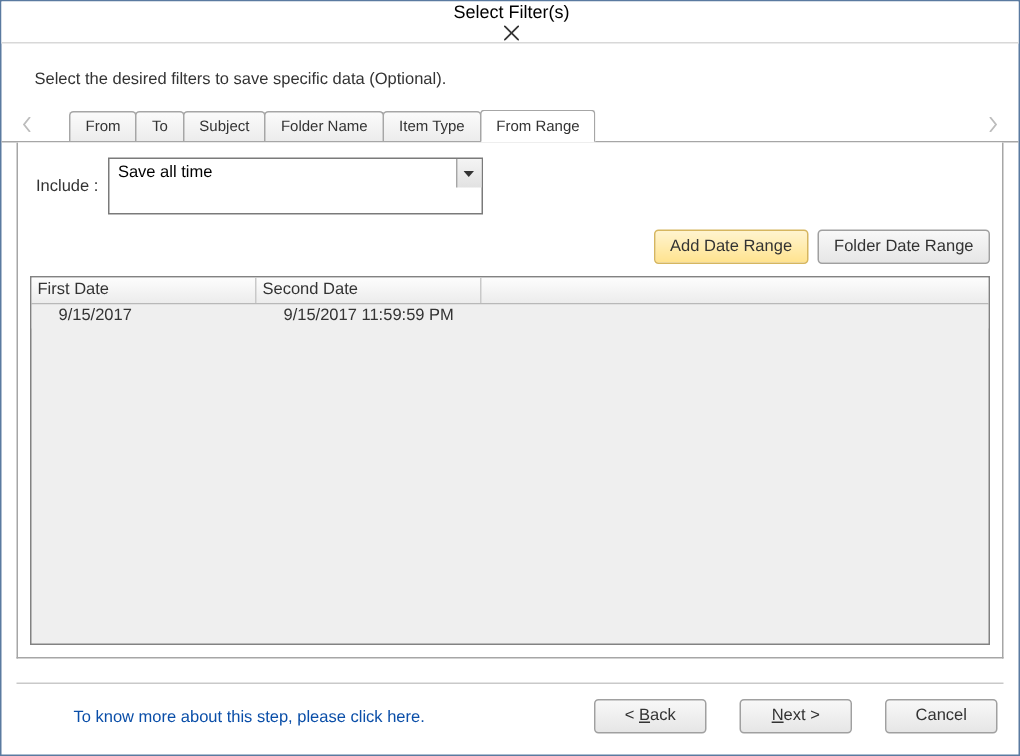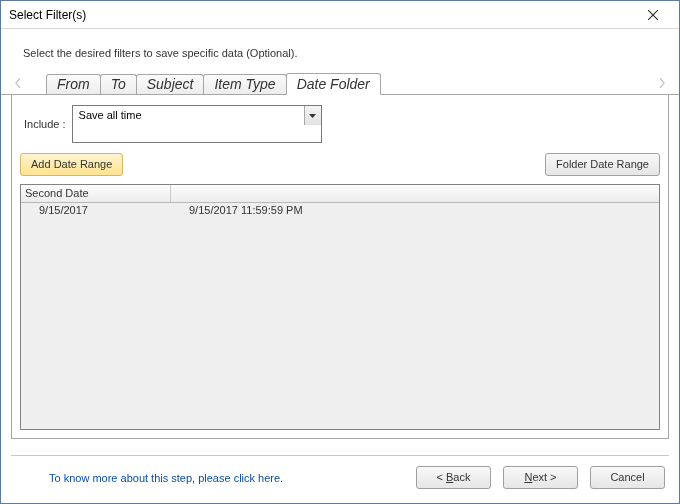--- a/index.html
+++ b/index.html
@@ -21,20 +21,21 @@
     display: flex;
     flex-direction: column;
   }
   .titlebar {
     height: 28px;
     background: #fff;
     border-bottom: 1px solid #d8d8d8;
     display: flex;
     align-items: center;
     padding: 0 6px 0 8px;
+    flex-direction: column;
   }
   .titlebar-title {
     flex: 1;
     font-size: 12px;
     color: #000;
   }
   .titlebar-close {
     width: 40px;
     height: 100%;
     display: flex;
@@ -81,28 +82,27 @@
     margin-left: 22px;
   }
   .tab {
     height: 20px;
     padding: 0 10px;
     border: 1px solid #a6a6a6;
     border-bottom: none;
     border-top-left-radius: 3px;
     border-top-right-radius: 3px;
     background: linear-gradient(#fbfbfb, #ececec);
-    font-size: 14px;
+    font-size: 10px;
     line-height: 19px;
     color: #333;
     margin-right: 0px;
     margin-left: -1px;
     cursor: pointer;
     position: relative;
-    font-style: italic;
   }
   .tab.active {
     background: #fff;
     height: 22px;
     line-height: 21px;
     z-index: 2;
     margin-bottom: -1px;
     border-bottom: 1px solid #fff;
   }
   .spacer-right { flex: 1; }
@@ -147,21 +147,21 @@
     background: linear-gradient(#f4f4f4, #e2e2e2);
     border-left: 1px solid #a6a6a6;
     display: flex;
     align-items: center;
     justify-content: center;
     pointer-events: none;
   }
   .select-arrow svg { width: 7px; height: 4px; }
   .button-row {
     display: flex;
-    justify-content: space-between;
+    justify-content: flex-end;
     gap: 6px;
     margin-bottom: 8px;
     padding-right: 0;
   }
   .btn {
     height: 23px;
     padding: 0 10px;
     font-size: 11px;
     border: 1px solid #a0a0a0;
     border-radius: 3px;
@@ -225,21 +225,21 @@
   }
   .footer-link {
     color: #0a4ea8;
     font-size: 11px;
     cursor: pointer;
     margin-left: 34px;
   }
   .footer-buttons {
     margin-left: auto;
     display: flex;
-    gap: 12px;
+    gap: 22px;
   }
   .footer-buttons .btn { width: 75px; text-align: center; padding: 0; }
   .uline { text-decoration: underline; }
 </style>
 </head>
 <body>
 
 <div class="window">
 
   <div class="titlebar">
@@ -259,22 +259,23 @@
     <div class="tabstrip-area">
       <div class="tab-scroll">
         <svg viewBox="0 0 6 10">
             <polyline points="5,0 1,5 5,10" fill="none" stroke="#bcbcbc" stroke-width="1.2"></polyline>
           </svg>
       </div>
       <div class="tabs">
         <div class="tab">From</div>
         <div class="tab">To</div>
         <div class="tab">Subject</div>
+        <div class="tab">Folder Name</div>
         <div class="tab">Item Type</div>
-        <div class="tab active">Date Folder</div>
+        <div class="tab active">From Range</div>
       </div>
       <div class="spacer-right"></div>
       <div class="tab-scroll">
         <svg viewBox="0 0 6 10">
             <polyline points="1,0 5,5 1,10" fill="none" stroke="#bcbcbc" stroke-width="1.2"></polyline>
           </svg>
       </div>
     </div>
 
     <div class="main-panel">
@@ -291,20 +292,21 @@
         </div>
       </div>
 
       <div class="button-row">
         <div class="btn btn-add">Add Date Range</div>
         <div class="btn btn-normal">Folder Date Range</div>
       </div>
 
       <div class="grid">
         <div class="grid-header">
+          <div class="col col-first">First Date</div>
           <div class="col col-second">Second Date</div>
           <div class="col col-rest"></div>
         </div>
         <div class="grid-row">
           <div class="cell cell-first">9/15/2017</div>
           <div class="cell cell-second">9/15/2017 11:59:59 PM</div>
         </div>
       </div>
 
     </div>

